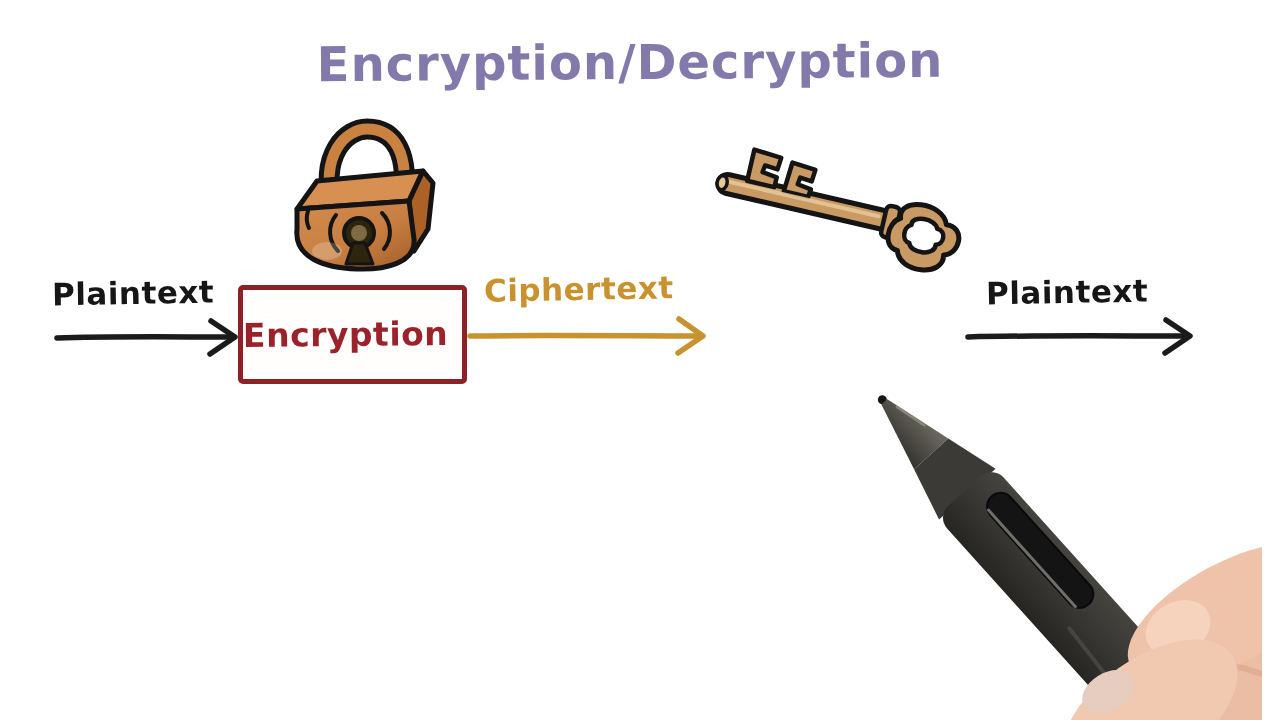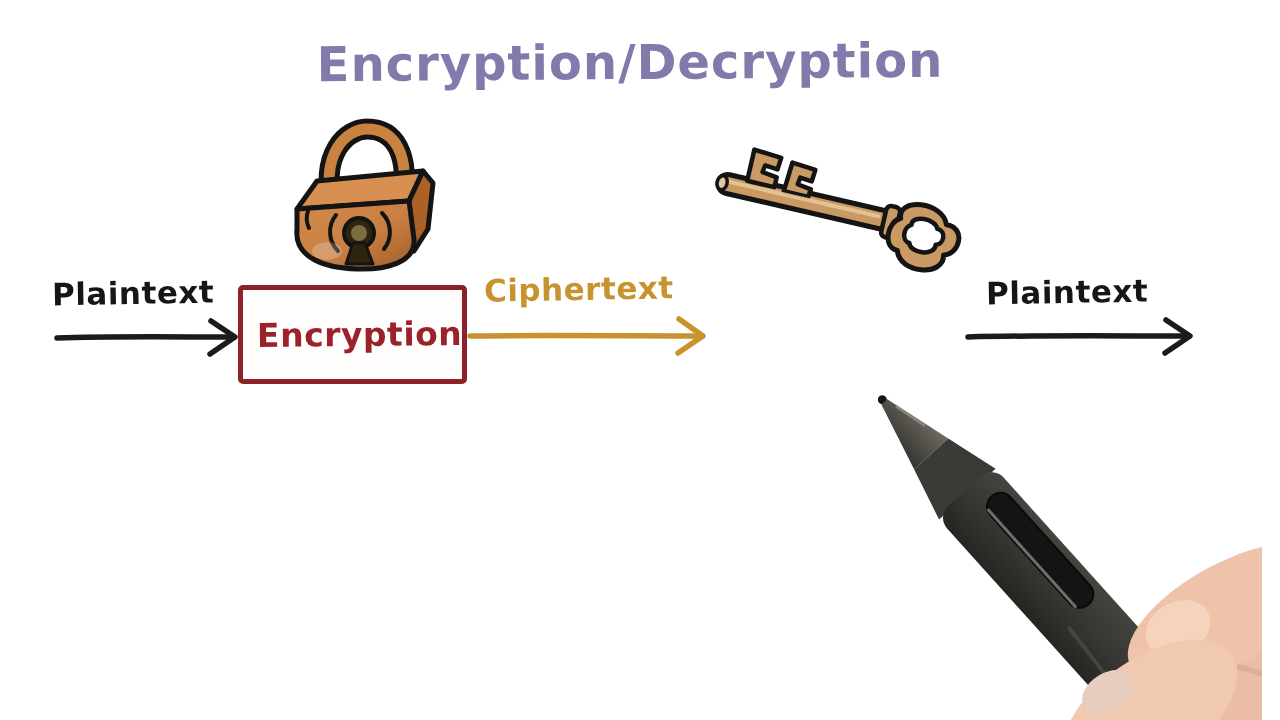--- a/index.html
+++ b/index.html
@@ -14,21 +14,21 @@
     font-size:48px;font-weight:700;letter-spacing:1px;color:#837aab;
     transform:rotate(-0.4deg);
   }
   
   .hw{font-weight:700;letter-spacing:0.5px;white-space:nowrap;}
   .lbl-plain-in {left:52px; top:275px;font-size:31px;color:#161616;transform:rotate(-1deg);}
   .lbl-cipher   {left:484px;top:271px;font-size:31px;color:#c8932f;transform:rotate(-1deg);}
   .lbl-plain-out{left:986px;top:274px;font-size:31px;color:#161616;transform:rotate(-1deg);}
   
   .pbox{
-    box-sizing:border-box;display:flex;align-items:center;justify-content:flex-end;
+    box-sizing:border-box;display:flex;align-items:center;justify-content:flex-start;
     border-radius:5px;background:#fffefd;
   }
   .box-enc{left:238px;top:285px;width:229px;height:99px;border:5px solid #8e2027;}
   .box-dec{left:710px;top:285px;width:258px;height:99px;border:5px solid #2d5f74;}
   .box-enc .pbox-label{color:#9b222b;}
   .box-dec .pbox-label{color:#2d6074;}
   .pbox-label{font-size:33px;font-weight:700;letter-spacing:0.5px;transform:rotate(-0.5deg);}
   .layer{left:0;top:0;width:1280px;height:720px;pointer-events:none;}
   .z1{z-index:1;} .z2{z-index:2;} .z5{z-index:5;}
 </style>

